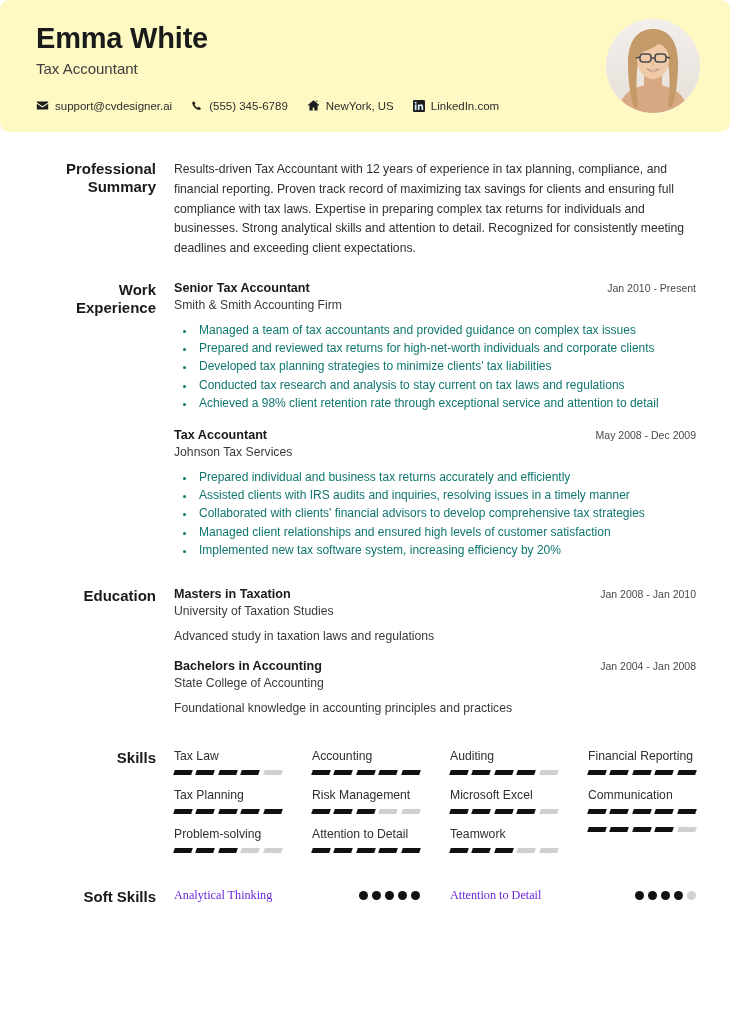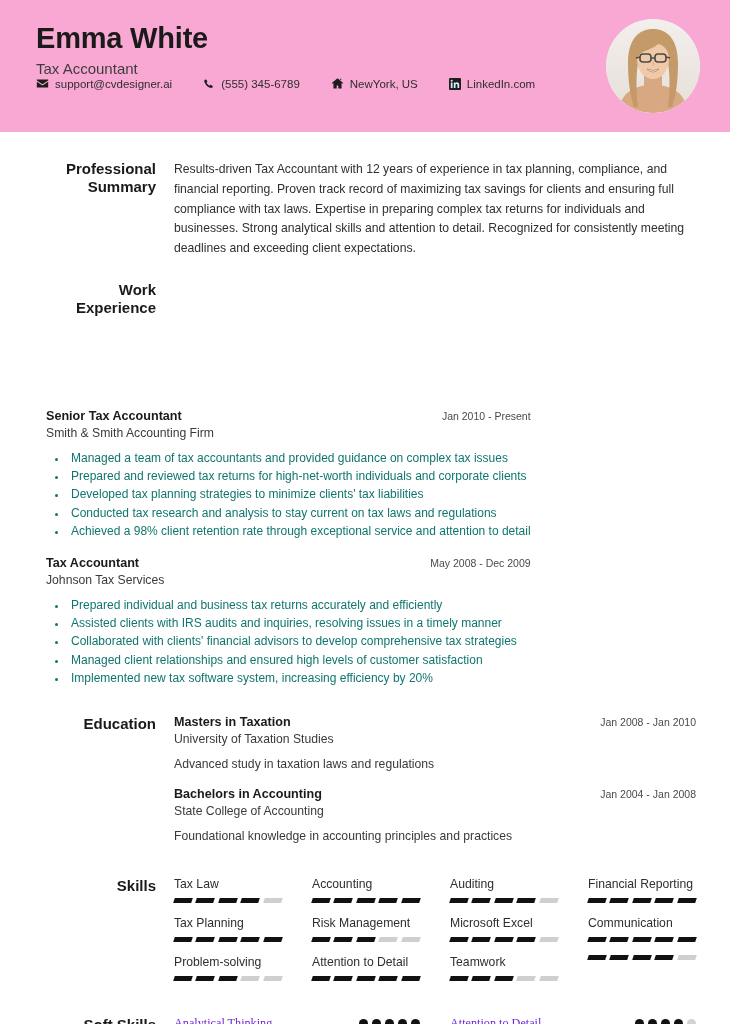--- a/index.html
+++ b/index.html
@@ -9,40 +9,42 @@
     background: #ffffff;
     font-family: "Liberation Sans", sans-serif;
     color: #333333;
     overflow: hidden;
   }
 
   
   .header {
     position: relative;
     height: 132px;
-    background: #f9a8d4;
+    background: #fef9c3;
     padding: 22px 34px 0 36px;
+    border-radius: 9px;
   }
   .name {
     font-size: 29px;
     font-weight: bold;
     color: #1a1a1a;
     letter-spacing: -0.2px;
     line-height: 1.15;
   }
   .role {
     font-size: 15px;
     color: #3d3d3d;
     margin-top: 5px;
     font-weight: normal;
   }
   .contact-row {
     display: flex;
     align-items: center;
-    gap: 31px;
+    gap: 19px;
+    margin-top: 22px;
   }
   .contact-item {
     display: flex;
     align-items: center;
     gap: 6px;
     font-size: 11.5px;
     color: #2e2e2e;
     white-space: nowrap;
   }
   .contact-item svg { display: block; }
@@ -83,21 +85,21 @@
   
   #section-summary { padding-top: 28px; }
   .summary-text {
     font-size: 12.2px;
     line-height: 1.62;
     color: #2f2f2f;
     text-align: left;
   }
 
   
-  #section-work { padding-top: 22px; flex-direction: column; }
+  #section-work { padding-top: 22px; }
   .entry { margin-bottom: 4px; }
   .entry + .entry { margin-top: 16px; }
   .entry-head {
     display: flex;
     justify-content: space-between;
     align-items: center;
   }
   .entry-title {
     font-size: 12.6px;
     font-weight: bold;

